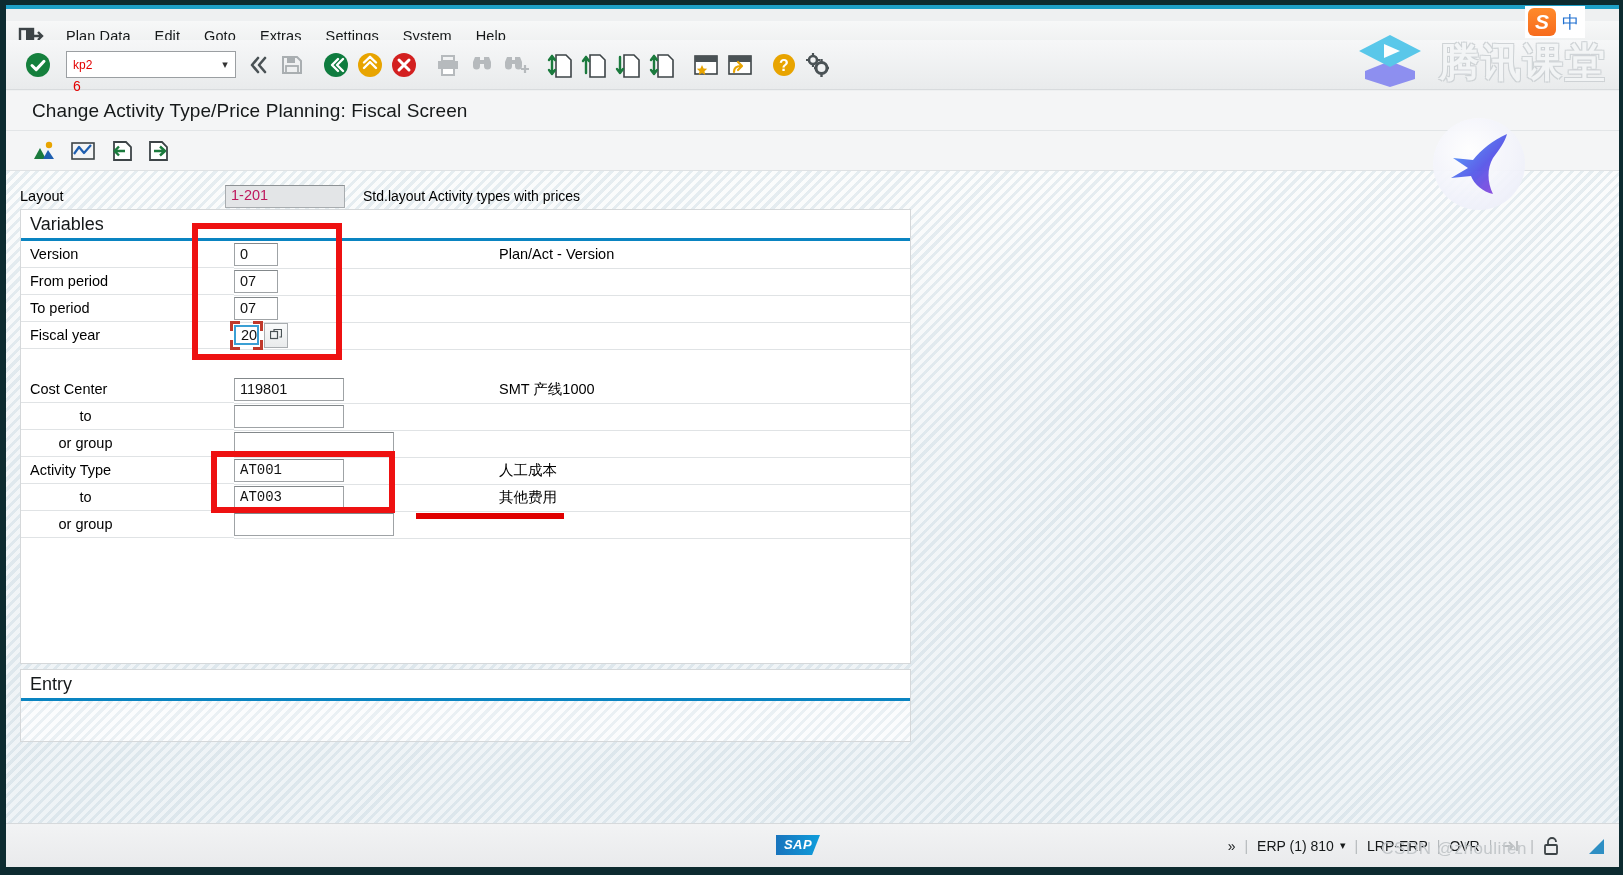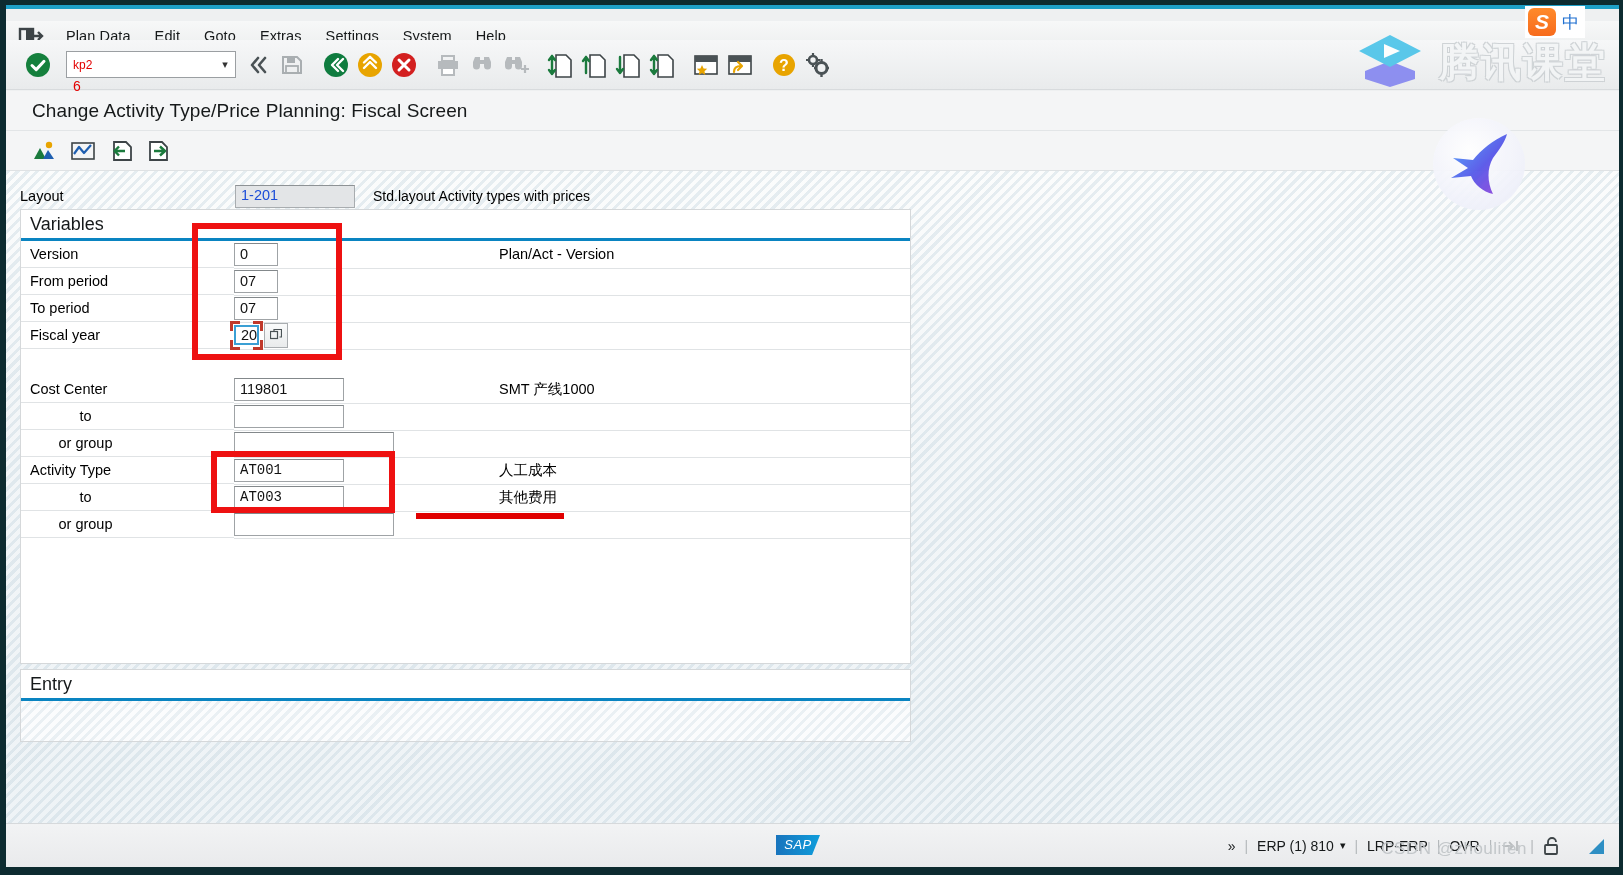--- a/index.html
+++ b/index.html
@@ -193,22 +193,21 @@
   }
   #layout-input {
     width: 120px;
     height: 23px;
     background: #e3e5e7;
     border: 1px solid #a8acaf;
     border-top-color: #8e9295;
     font-size: 14.5px;
     padding: 1px 0 0 5px;
     box-sizing: border-box;
-    color: #1d4ed8;
-    margin-left: 10px;
+    color: #be185d;
   }
   #layout-desc {
     margin-left: 18px;
     font-size: 14px;
   }
 
   
   #variables-panel {
     position: absolute;
     left: 14px; top: 38px;
@@ -379,21 +378,21 @@
     align-items: center;
     box-sizing: border-box;
   }
   #sap-logo {
     position: absolute;
     left: 770px; top: 11px;
     width: 44px; height: 20px;
     background: linear-gradient(to right,#1874bd,#0f9ddb);
     color: #fff;
     font-size: 13px;
-    font-weight: normal;
+    font-weight: bold;
     font-style: italic;
     letter-spacing: .5px;
     text-align: center;
     line-height: 19px;
     clip-path: polygon(0 0, 100% 0, 82% 100%, 0 100%);
   }
   #status-right {
     position: absolute;
     right: 14px;
     display: flex;

